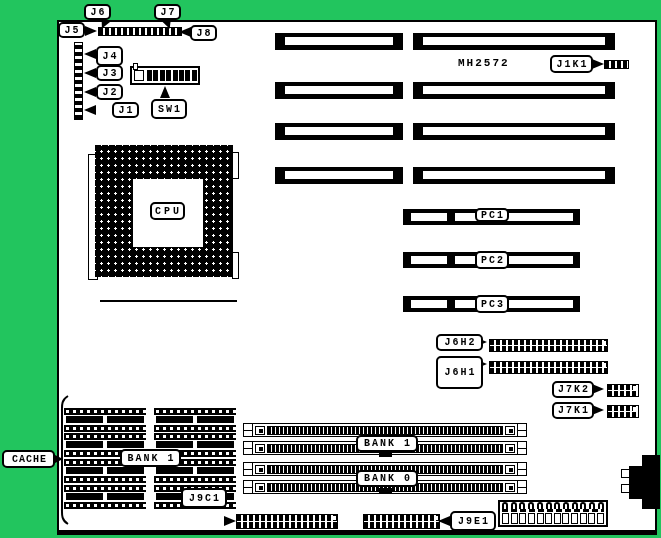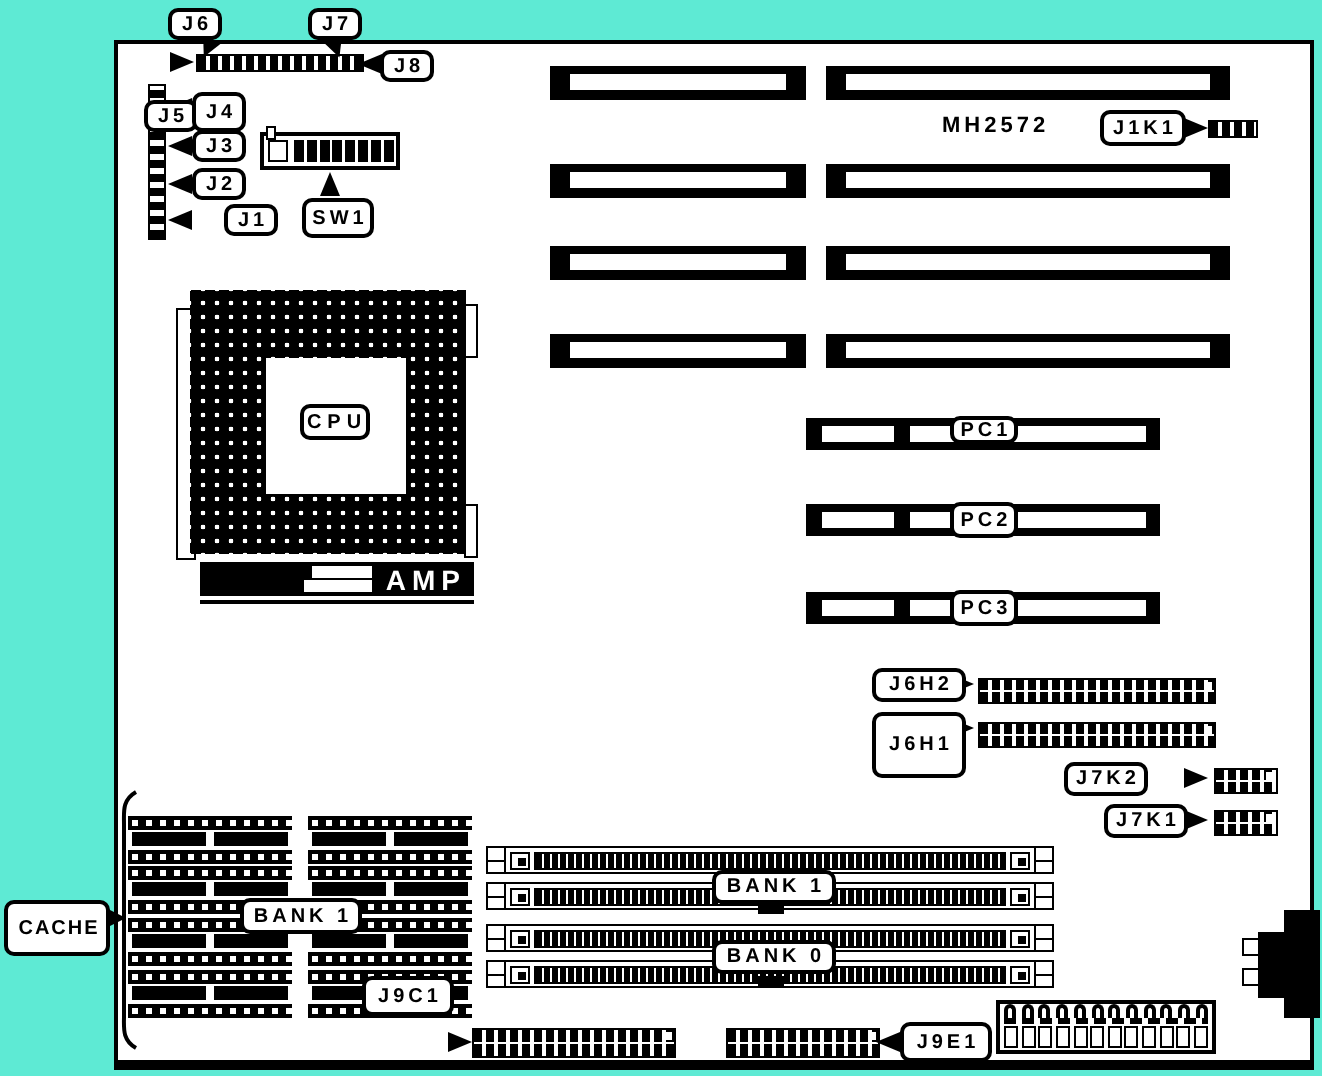--- a/index.html
+++ b/index.html
@@ -1,18 +1,18 @@
 <!DOCTYPE html>
 <html><head>
 <meta charset="utf-8">
 <style>
   * { margin:0; padding:0; box-sizing:border-box; }
   body { background:#fff; }
-  .canvas { position:relative; width:661px; height:538px; background:#5eead4;
-            font-family:Liberation Sans, sans-serif; color:#000; overflow:hidden; }
+  .canvas { position:relative; width:661px; height:538px; background:#22c55e;
+            font-family:Liberation Mono, monospace; color:#000; overflow:hidden; }
 
   
   .board { position:absolute; left:57px; top:20px; width:600px; height:515px;
            border:2px solid #000; border-bottom-width:5px; background:#fff; }
 
   
   .lbl { position:absolute; background:#fff; border:2px solid #000; border-radius:5px;
          display:flex; align-items:center; justify-content:center;
          font-size:10px; font-weight:bold; letter-spacing:2px; text-indent:2px;
          z-index:30; white-space:nowrap; }
@@ -108,21 +108,21 @@
 </head>
 <body>
 
 <div class="canvas">
 
   <div class="board"></div>
 
   <div class="hstrip" style="left:98px; top:27px; width:84px; height:9px;"></div>
   <div class="lbl" style="left:84px; top:4px; width:27px; height:16px;">J6</div>
   <div class="lbl" style="left:154px; top:4px; width:27px; height:16px;">J7</div>
-  <div class="lbl" style="left:72px; top:22px; width:27px; height:16px;margin-top:28px;">J5</div>
+  <div class="lbl" style="left:58px; top:22px; width:27px; height:16px;">J5</div>
   <div class="lbl" style="left:190px; top:25px; width:27px; height:16px;">J8</div>
   <div class="tri d" style="left:99px; top:19px; transform:rotate(25deg);"></div>
   <div class="tri d" style="left:163px; top:19px; transform:rotate(-20deg);"></div>
   <div class="tri r" style="left:85px; top:26px;"></div>
   <div class="tri l" style="left:179px; top:27px;"></div>
 
   <div class="vstrip" style="left:74px; top:42px; width:9px; height:78px;"></div>
   <div class="lbl" style="left:96px; top:46px; width:27px; height:20px;">J4</div>
   <div class="lbl" style="left:96px; top:65px; width:27px; height:16px;">J3</div>
   <div class="lbl" style="left:96px; top:84px; width:27px; height:16px;">J2</div>
@@ -140,25 +140,20 @@
   <div class="lbl" style="left:151px; top:99px; width:36px; height:20px;">SW1</div>
   <div class="tri u" style="left:160px; top:86px;"></div>
 
   <div class="sidebar-l"></div>
   <div class="socket">
     <div class="well"></div>
   </div>
   <div class="clip" style="left:232px; top:152px;"></div>
   <div class="clip" style="left:232px; top:252px;"></div>
   <div class="lbl" style="left:150px; top:202px; width:35px; height:18px; letter-spacing:3px;">CPU</div>
-  <div class="ampbar">
-    <div class="w1"></div>
-    <div class="w2"></div>
-    <div class="txt">AMP</div>
-  </div>
   <div class="ampline"></div>
 
   <div class="isa" style="left:275px; top:33px;  width:128px;">
       <i></i>
     </div>
   <div class="isa" style="left:413px; top:33px;  width:202px;">
       <i></i>
     </div>
   <div class="isa" style="left:275px; top:82px;  width:128px;">
       <i></i>
@@ -172,21 +167,21 @@
   <div class="isa" style="left:413px; top:123px; width:202px;">
       <i></i>
     </div>
   <div class="isa" style="left:275px; top:167px; width:128px;">
       <i></i>
     </div>
   <div class="isa" style="left:413px; top:167px; width:202px;">
       <i></i>
     </div>
 
-  <div class="chiptext" style="left:471px; top:57px;">MH2572</div>
+  <div class="chiptext" style="left:458px; top:57px;">MH2572</div>
   <div class="lbl" style="left:550px; top:55px; width:43px; height:18px;">J1K1</div>
   <div class="tri r" style="left:592px; top:59px;"></div>
   <div class="hstrip" style="left:604px; top:60px; width:25px; height:9px;"></div>
 
   <div class="pci" style="left:403px; top:209px;">
       <i class="s1"></i>
       <i class="s2"></i>
       <i class="s3"></i>
     </div>
   <div class="pci" style="left:403px; top:252px;">
@@ -203,21 +198,21 @@
   <div class="lbl" style="left:475px; top:251px; width:34px; height:18px;">PC2</div>
   <div class="lbl" style="left:475px; top:295px; width:34px; height:18px;">PC3</div>
 
   <div class="lbl" style="left:436px; top:334px; width:47px; height:17px;">J6H2</div>
   <div class="tri r" style="left:475px; top:337px;"></div>
   <div class="hdr2 endpin" style="left:489px; top:339px; width:119px; height:13px;"></div>
   <div class="lbl" style="left:436px; top:356px; width:47px; height:33px;">J6H1</div>
   <div class="tri r" style="left:475px; top:359px;"></div>
   <div class="hdr2 endpin" style="left:489px; top:361px; width:119px; height:13px;"></div>
 
-  <div class="lbl" style="left:532px; top:381px; width:42px; height:17px;">J7K2</div>
+  <div class="lbl" style="left:552px; top:381px; width:42px; height:17px;">J7K2</div>
   <div class="tri r" style="left:592px; top:384px;"></div>
   <div class="hdr2 endpin" style="left:607px; top:384px; width:32px; height:13px;"></div>
   <div class="lbl" style="left:552px; top:402px; width:42px; height:17px;">J7K1</div>
   <div class="tri r" style="left:592px; top:405px;"></div>
   <div class="hdr2 endpin" style="left:607px; top:405px; width:32px; height:13px;"></div>
 
   <div class="chip" style="left:64px;  top:408px;">
       <div class="p"></div>
       <div class="b">
         <i></i>
@@ -279,21 +274,21 @@
         <i></i>
         <i></i>
       </div>
       <div class="p"></div>
     </div>
   <div class="lbl" style="left:120px; top:449px; width:61px; height:18px;">BANK 1</div>
 
   <svg class="bracket" style="left:55px; top:394px;" width="16" height="132">
     <path d="M13 2 C6 6 7 12 7 18 L7 114 C7 120 6 126 13 130" stroke="#000" stroke-width="2" fill="none"></path>
   </svg>
-  <div class="lbl" style="left:2px; top:450px; width:53px; height:28px; letter-spacing:1px;">CACHE</div>
+  <div class="lbl" style="left:2px; top:450px; width:53px; height:18px; letter-spacing:1px;">CACHE</div>
   <div class="tri r" style="left:53px; top:454px; border-left-width:10px;"></div>
 
   <div class="simm" style="top:423px;">
       <div class="cap"></div>
       <div class="latch"></div>
       <div class="bar"></div>
       <div class="latch"></div>
       <div class="cap r"></div>
     </div>
   <div class="simm" style="top:441px;">

